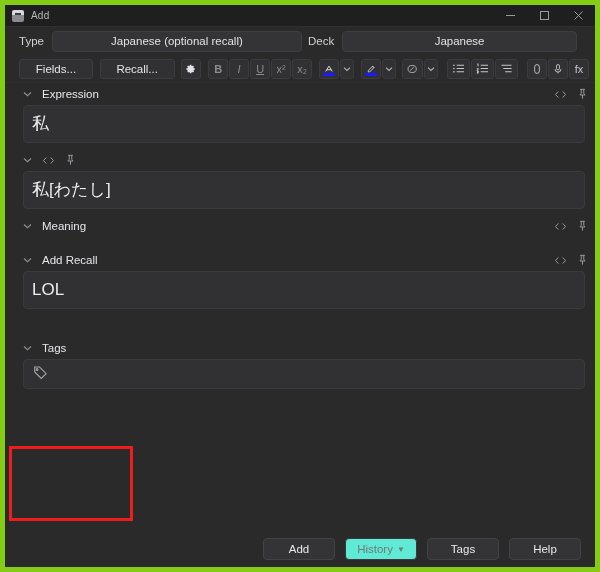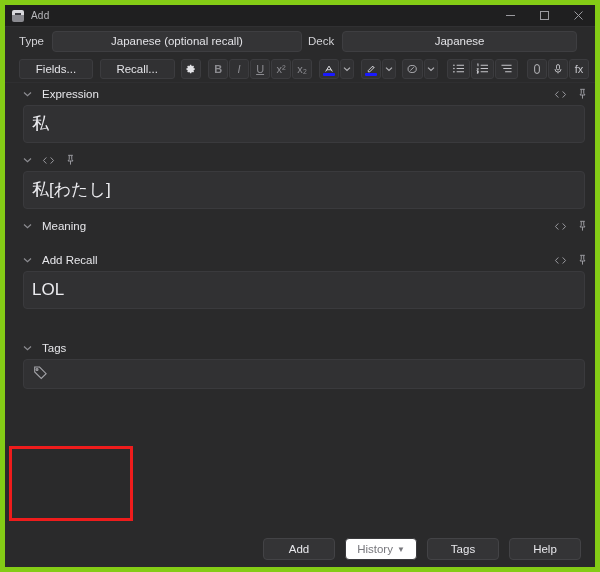--- a/index.html
+++ b/index.html
@@ -169,21 +169,21 @@
   }
   .fbtn {
     min-width: 72px; height: 22px;
     background: #343436;
     border: 1px solid #434346;
     border-radius: 4px;
     color: #e8e8ec; font-size: 11.5px;
     display: flex; align-items: center; justify-content: center;
     gap: 4px;
   }
-  .fbtn.disabled { color: #77777c; background: #ffffff; border-color: #3a3a3d; }
+  .fbtn.disabled { color: #77777c; background: #5eead4; border-color: #3a3a3d; }
 </style>
 </head>
 <body>
 
 <div id="app">
 
   <div class="titlebar">
     <div class="tb-icon"></div>
     <div class="tb-title">Add</div>
     <div class="tb-spacer"></div>

